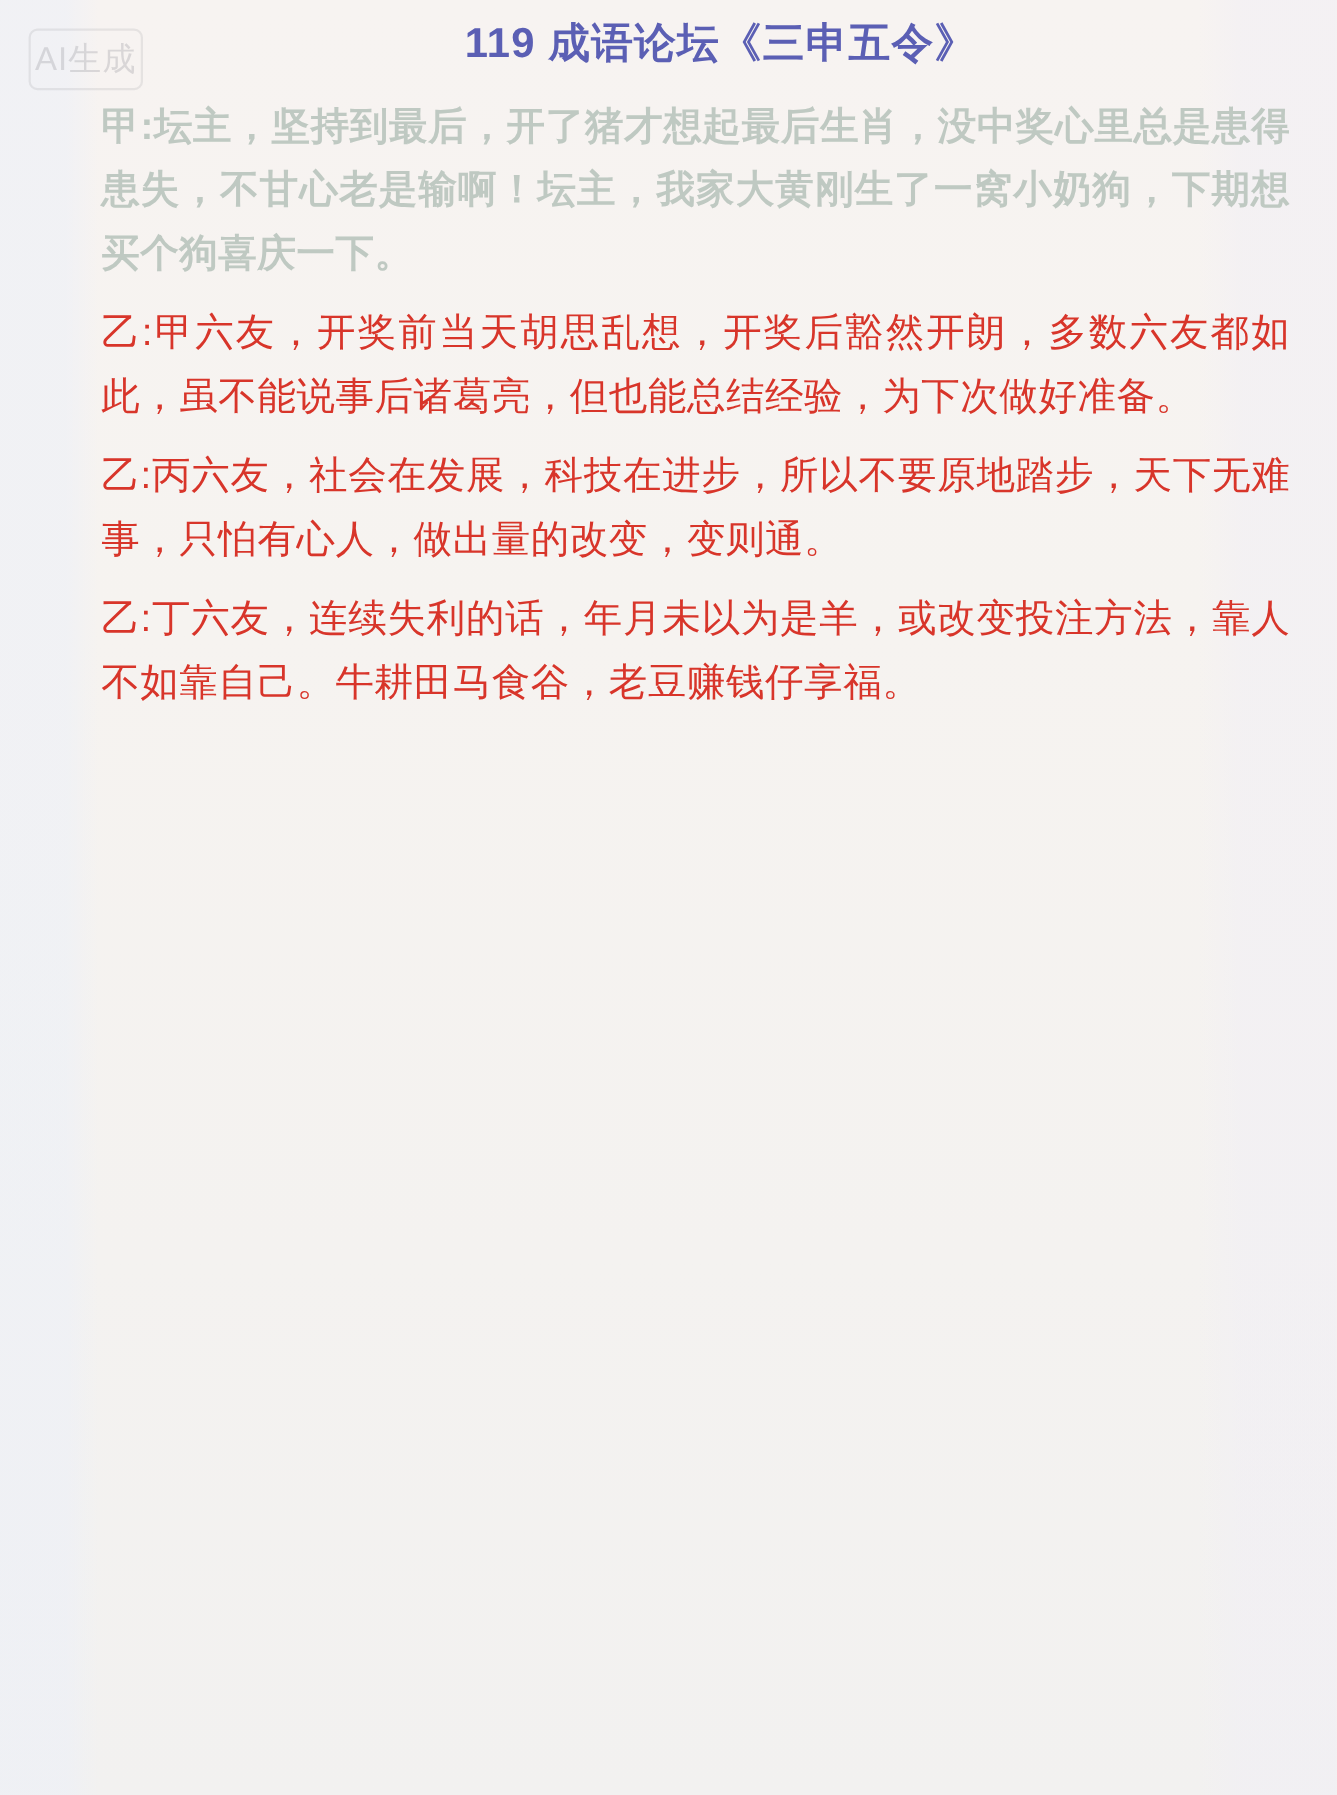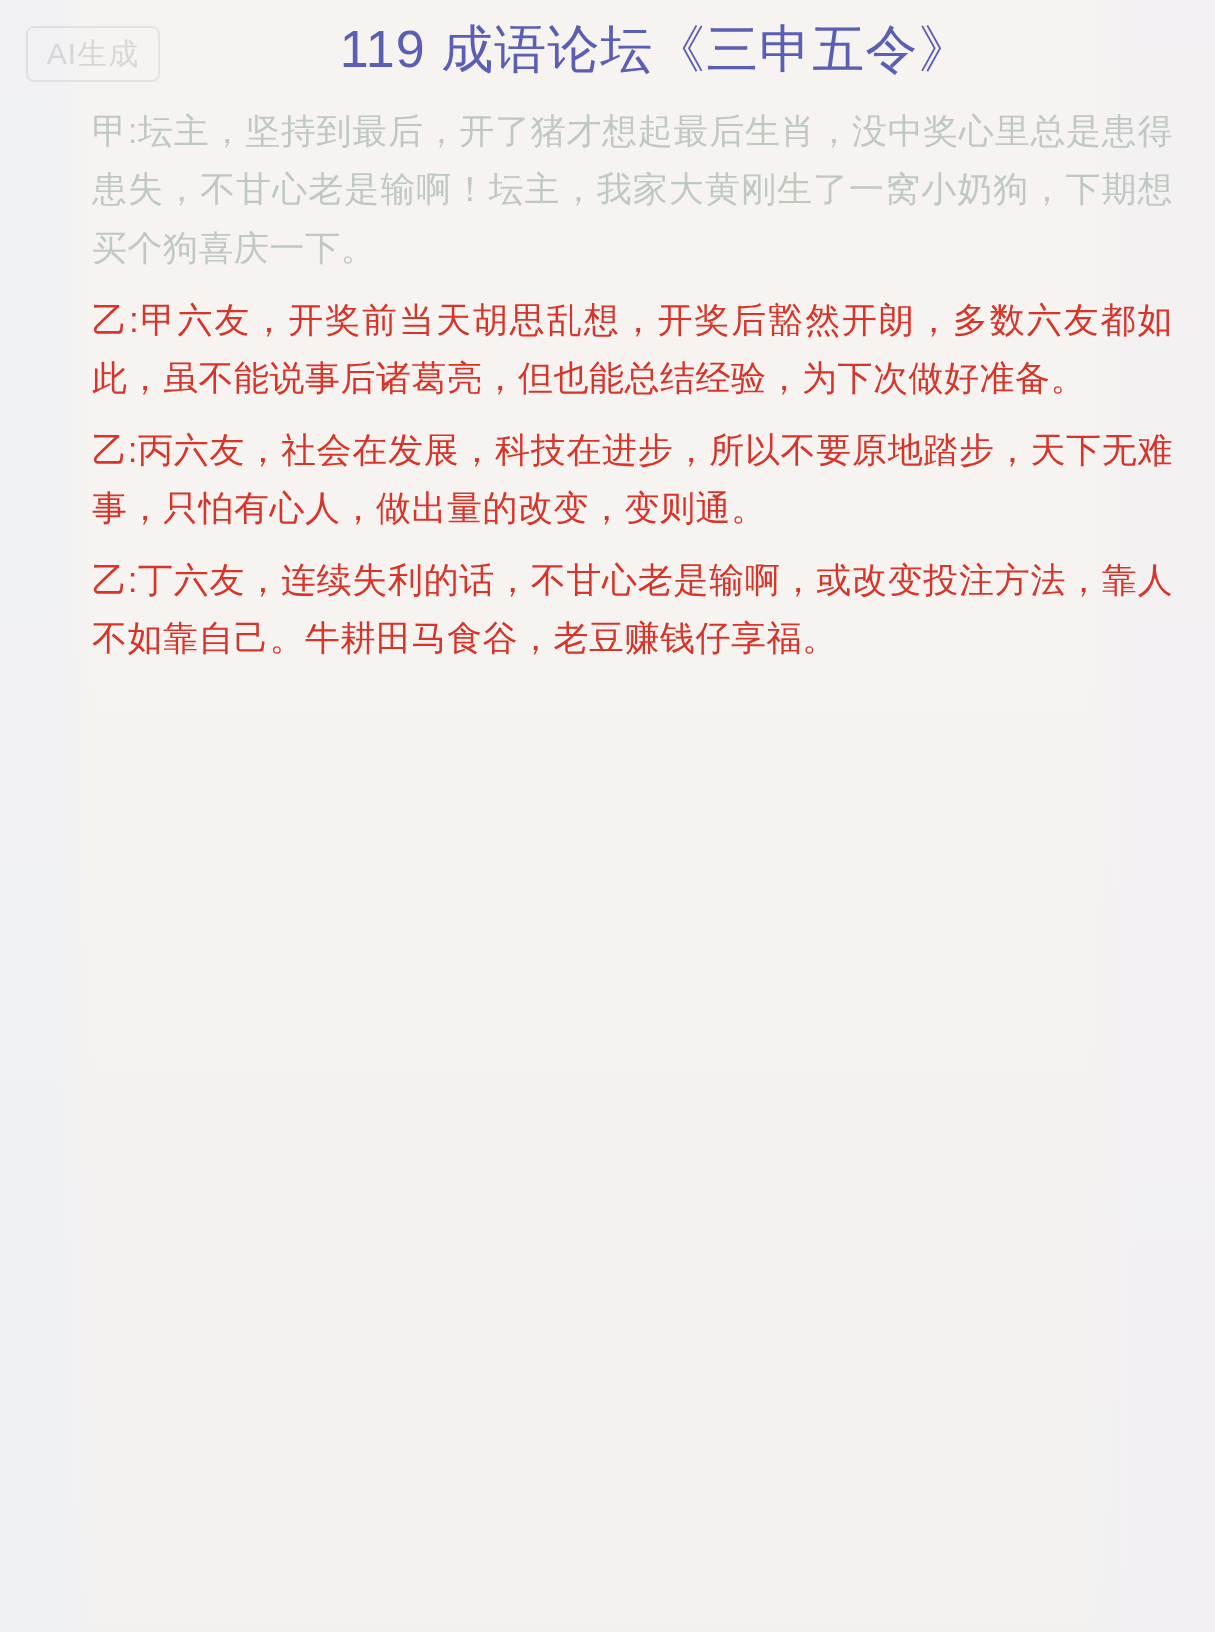--- a/index.html
+++ b/index.html
@@ -34,77 +34,77 @@
         rgba(255,255,255,0) 90px,
         rgba(255,255,255,0) 1090px,
         rgba(240,238,246,0.45) 1130px,
         rgba(240,238,246,0.45) 1215px);
     pointer-events: none;
   }
   .watermark {
     position: absolute;
     left: 26px;
     top: 26px;
-    width: 134px;
+    width: 104px;
     height: 56px;
     border-radius: 8px;
     display: flex;
     align-items: center;
     justify-content: center;
     color: rgba(150,150,155,0.30);
     font-size: 30px;
     letter-spacing: 1px;
     border: 2px solid rgba(150,150,155,0.18);
     box-sizing: border-box;
     z-index: 3;
     white-space: nowrap;
   }
   .title {
     position: relative;
     z-index: 2;
     text-align: center;
     padding-top: 18px;
     padding-left: 96px;
-    font-size: 52px;
+    font-size: 38px;
     line-height: 1.2;
     color: #5b5fb4;
-    font-weight: 400;
+    font-weight: 700;
     letter-spacing: 1px;
   }
   .content {
     position: relative;
     z-index: 2;
     padding: 22px 42px 0 92px;
   }
   p.para {
     margin: 0 0 14px 0;
     font-size: 35px;
     line-height: 1.66;
     letter-spacing: 0.5px;
     text-align: justify;
     text-justify: inter-ideograph;
   }
   p.muted {
     color: #bfc9c2;
-    font-weight: 400;
+    font-weight: 700;
   }
   p.accent {
     color: #d8352a;
     font-weight: normal;
   }
 </style>
 </head>
 <body>
 
 <div class="page">
 
   <div class="watermark">AI生成</div>
 
   <div class="title">119 成语论坛《三申五令》</div>
 
   <div class="content">
     <p class="para muted">甲:坛主，坚持到最后，开了猪才想起最后生肖，没中奖心里总是患得患失，不甘心老是输啊！坛主，我家大黄刚生了一窝小奶狗，下期想买个狗喜庆一下。</p>
     <p class="para accent">乙:甲六友，开奖前当天胡思乱想，开奖后豁然开朗，多数六友都如此，虽不能说事后诸葛亮，但也能总结经验，为下次做好准备。</p>
     <p class="para accent">乙:丙六友，社会在发展，科技在进步，所以不要原地踏步，天下无难事，只怕有心人，做出量的改变，变则通。</p>
-    <p class="para accent">乙:丁六友，连续失利的话，不甘心老是输啊，或改变投注方法，靠人不如靠自己。牛耕田马食谷，老豆赚钱仔享福。</p>
+    <p class="para accent">乙:丁六友，连续失利的话，年月未以为是羊，或改变投注方法，靠人不如靠自己。牛耕田马食谷，老豆赚钱仔享福。</p>
   </div>
 
 </div>
 
 </body></html>

